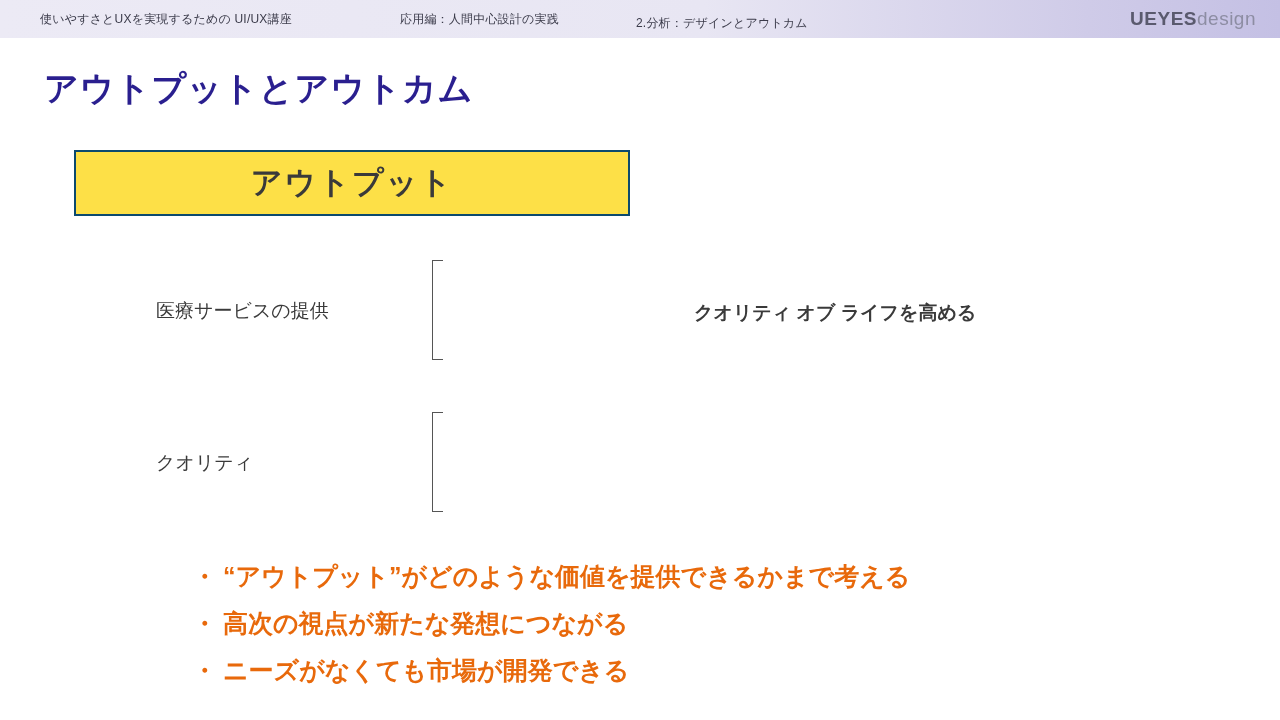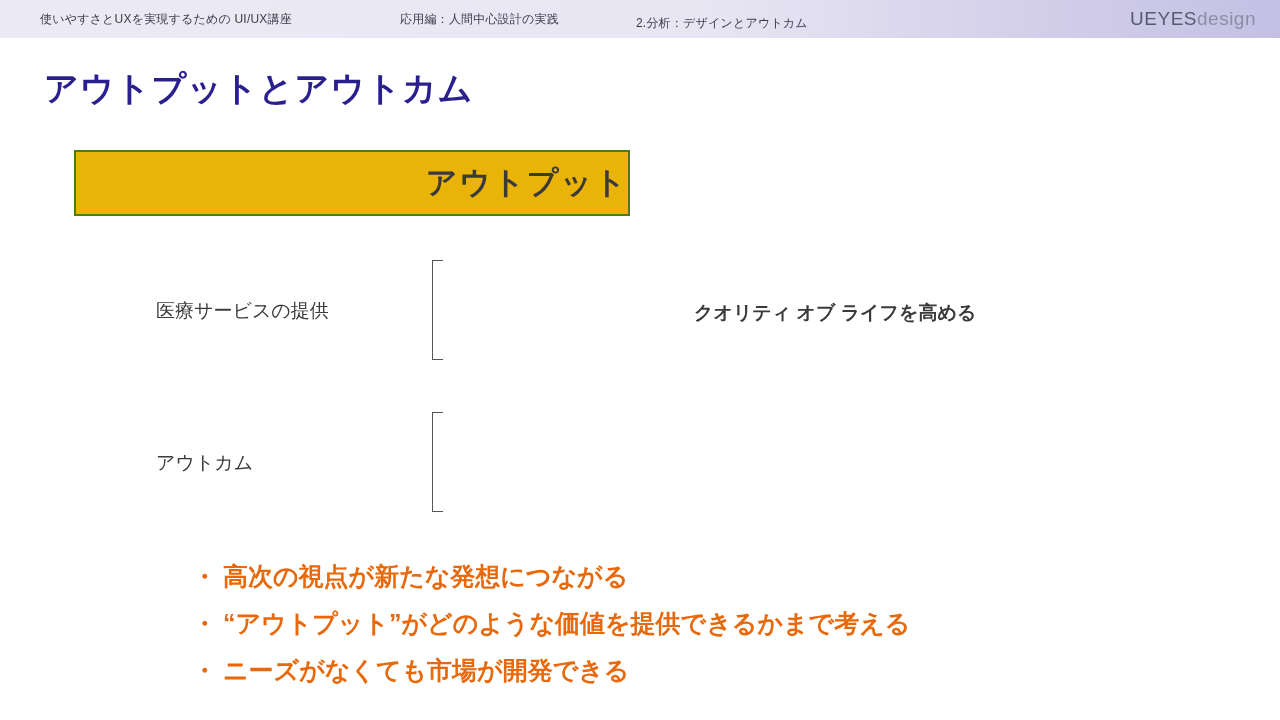--- a/index.html
+++ b/index.html
@@ -43,46 +43,46 @@
   .brand {
     position: absolute;
     right: 24px;
     top: 8px;
     font-size: 19px;
     letter-spacing: 0.5px;
     white-space: nowrap;
   }
   .brand .b-strong {
     color: #5a5a6e;
-    font-weight: 400;
+    font-weight: 700;
     margin-top: 13px;
   }
   .brand .b-light {
     color: #8d8da3;
     font-weight: 400;
   }
   
   .slide-title {
     position: absolute;
     left: 44px;
     top: 66px;
     font-size: 34px;
     font-weight: 700;
     color: #2a1f8f;
     letter-spacing: 1px;
   }
   
   .col-box {
     position: absolute;
     height: 62px;
-    border: 2px solid #4d7c0f;
-    background: #eab308;
+    border: 2px solid #0c4a6e;
+    background: #fde047;
     display: flex;
     align-items: center;
-    justify-content: flex-end;
+    justify-content: center;
   }
   .col-box-label {
     font-size: 31px;
     font-weight: 700;
     color: #3a3a3a;
     letter-spacing: 2px;
   }
   #box-output { left: 74px; top: 150px; width: 552px; }
   #box-outcome { left: 651px; top: 150px; width: 557px; }
   .row-label {
@@ -160,28 +160,28 @@
   <div class="col-box" id="box-output">
     <span class="col-box-label">アウトプット</span>
   </div>
 
   <div class="row-label" id="row1-label">医療サービスの提供</div>
   <div class="bracket" id="row1-bracket"></div>
   <div class="outcome-text" id="row1-outcome">
     <div>クオリティ オブ ライフを高める</div>
   </div>
 
-  <div class="row-label" id="row2-label">アウトカム</div>
+  <div class="row-label" id="row2-label">クオリティ</div>
   <div class="bracket" id="row2-bracket"></div>
 
   <div class="bullets">
     <div class="bullet">
-      <span class="dot">・</span><span>高次の視点が新たな発想につながる</span>
+      <span class="dot">・</span><span>“アウトプット”がどのような価値を提供できるかまで考える</span>
     </div>
     <div class="bullet">
-      <span class="dot">・</span><span>“アウトプット”がどのような価値を提供できるかまで考える</span>
+      <span class="dot">・</span><span>高次の視点が新たな発想につながる</span>
     </div>
     <div class="bullet">
       <span class="dot">・</span><span>ニーズがなくても市場が開発できる</span>
     </div>
   </div>
 
 </div>
 
 </body></html>

